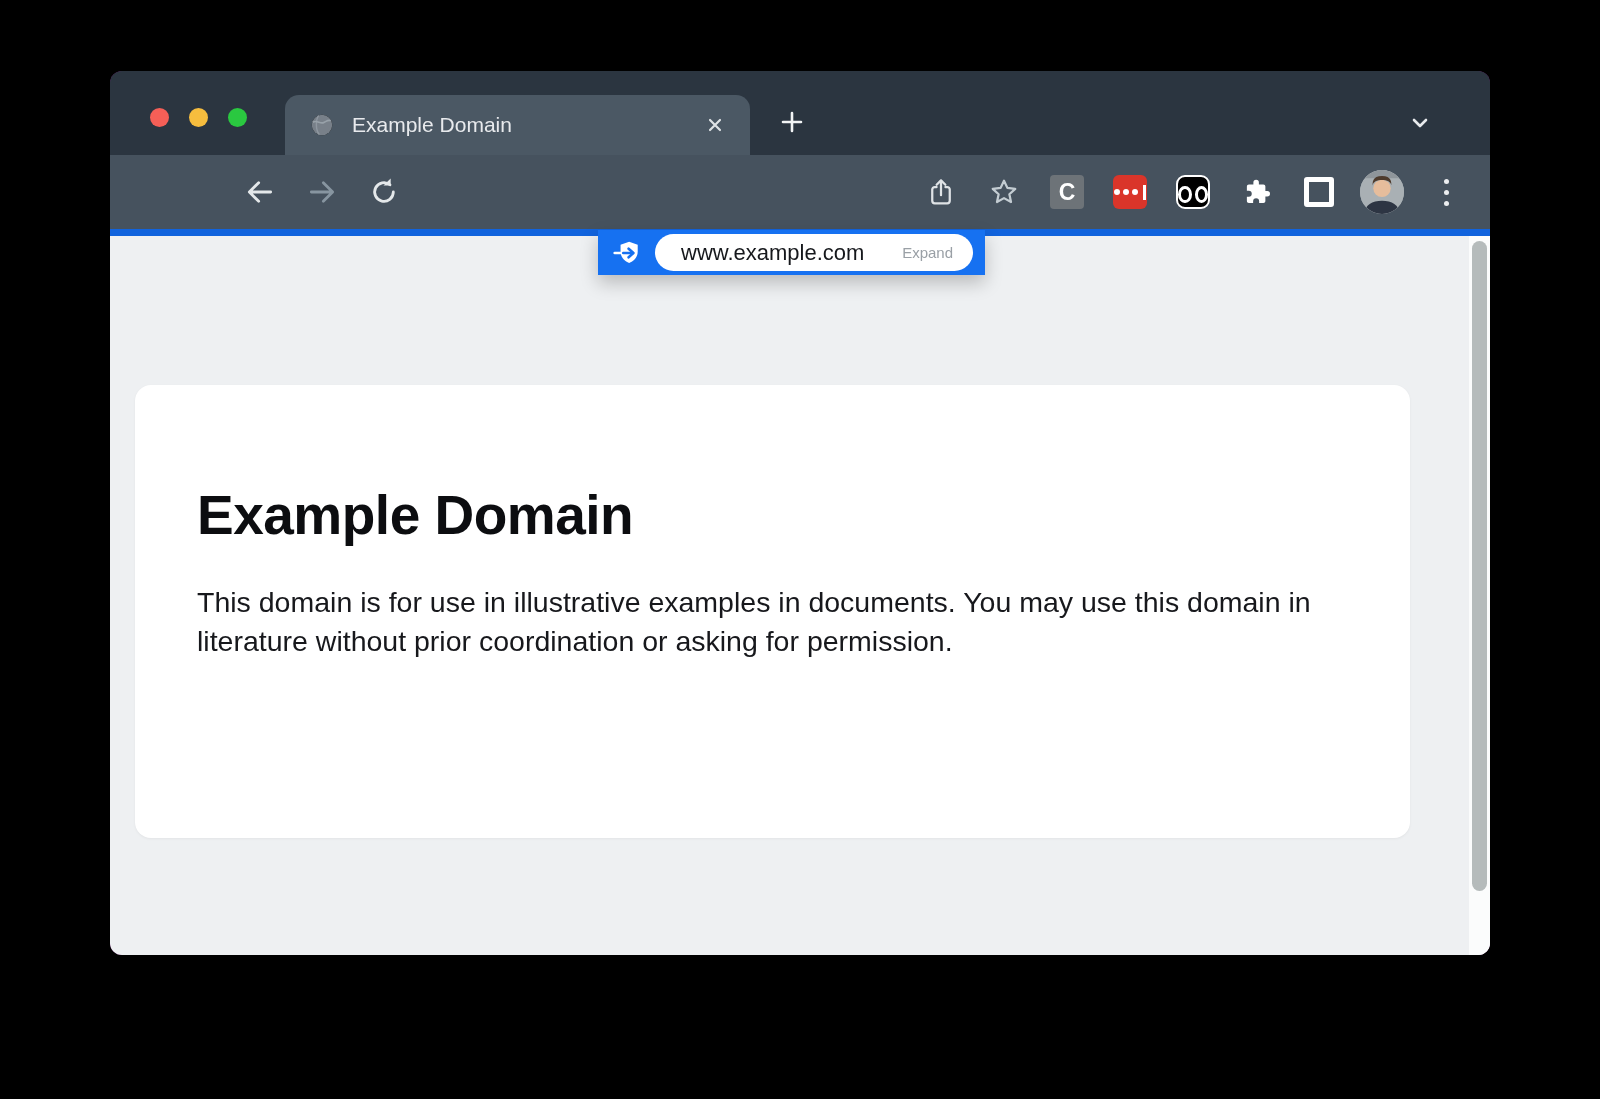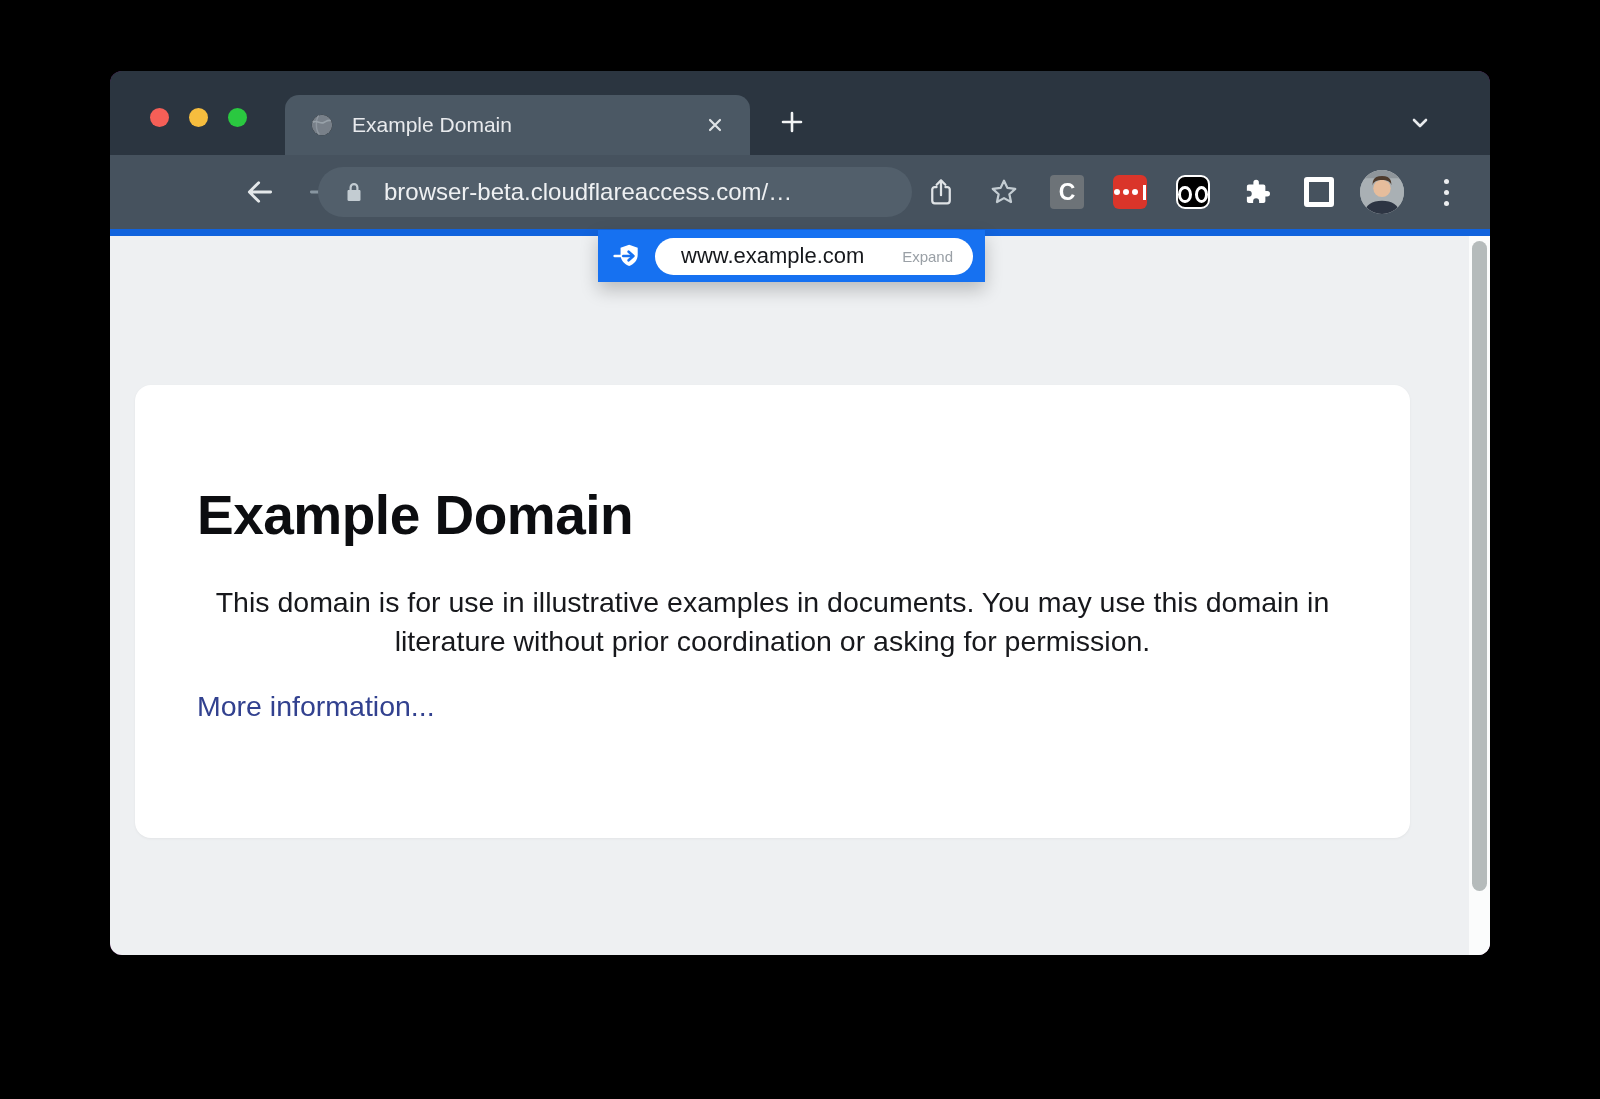--- a/index.html
+++ b/index.html
@@ -59,34 +59,34 @@
   .avatar{position:absolute;left:1250px;top:15px;width:44px;height:44px;border-radius:50%;
           overflow:hidden;background:#aeb4b8;}
   .btn-menu{left:1318px;}
   .vdots{display:flex;flex-direction:column;gap:6px;}
   .vdots span{width:5px;height:5px;border-radius:50%;background:#eceef0;}
 
   
   .blue-line{height:7px;background:#1163dd;}
   .content{position:relative;height:719px;background:#eef0f2;}
 
-  .iso-bar{position:absolute;left:488px;top:-6px;width:387px;height:52px;z-index:5;
+  .iso-bar{position:absolute;left:488px;top:-6px;width:387px;height:45px;z-index:5;
            background:#1671f1;border-radius:0;box-shadow:0 8px 18px rgba(0,0,0,.22);
            display:flex;align-items:center;}
   .iso-shield{width:57px;display:flex;align-items:center;justify-content:center;flex:0 0 auto;}
   .iso-pill{height:37px;width:318px;background:#fff;border-radius:19px;display:flex;
             align-items:center;padding:0 20px 0 26px;box-sizing:border-box;}
   .iso-host{color:#16181c;font-size:22px;white-space:nowrap;}
   .iso-expand{margin-left:auto;color:#9aa0a6;font-size:15px;}
 
   .card{position:absolute;left:25px;top:149px;width:1275px;height:453px;background:#fff;
         border-radius:16px;box-sizing:border-box;padding:98px 62px 0 62px;
         box-shadow:0 1px 3px rgba(0,0,0,.05);}
   .card h1{margin:0;font-size:55px;letter-spacing:-.5px;color:#0c0d10;}
-  .card p{margin:36px 7px 0;font-size:28.5px;line-height:38.5px;color:#17181c;max-width:1170px;text-align:center;}
+  .card p{margin:36px 0 0;font-size:28.5px;line-height:38.5px;color:#17181c;max-width:1170px;}
   .card .more-link{display:inline-block;margin-top:30px;font-size:28.5px;color:#32418f;
                    text-decoration:none;}
 
   .scroll-track{position:absolute;right:0;top:0;width:21px;height:719px;background:#fbfcfc;}
   .scroll-thumb{position:absolute;right:3px;top:5px;width:15px;height:650px;
                 border-radius:8px;background:#b5bbbb;}
 </style>
 </head>
 <body>
 
@@ -138,26 +138,20 @@
         <path d="M4 12h15.5M13 5l7 7-7 7" stroke="#8795a0" stroke-width="2.1" fill="none" stroke-linecap="round" stroke-linejoin="round"></path>
       </svg>
     </div>
     <div class="tool-btn btn-reload">
       <svg width="32" height="32" viewBox="0 0 24 24">
         <path d="M19 12a7 7 0 1 1-2.5-5.4" stroke="#e4e8ea" stroke-width="2.1" fill="none" stroke-linecap="round"></path>
         <path d="M17 1.8v5.4h-5.4z" fill="#e4e8ea"></path>
       </svg>
     </div>
 
-    <div class="addressbar">
-      <svg width="24" height="24" viewBox="0 0 24 24">
-        <path fill="#c3ccd2" d="M7.5 10V7.5a4.5 4.5 0 0 1 9 0V10h.8c.7 0 1.2.5 1.2 1.2v8.6c0 .7-.5 1.2-1.2 1.2H6.7c-.7 0-1.2-.5-1.2-1.2v-8.6c0-.7.5-1.2 1.2-1.2h.8zm2.2 0h4.6V7.5a2.3 2.3 0 0 0-4.6 0V10z"></path>
-      </svg>
-      <span class="url-text">browser-beta.cloudflareaccess.com/…</span>
-    </div>
 
     <div class="tool-btn btn-share">
       <svg width="30" height="30" viewBox="0 0 24 24" fill="none" stroke="#dfe3e6" stroke-width="1.8" stroke-linecap="round" stroke-linejoin="round">
         <path d="M8.5 8H7a2 2 0 0 0-2 2v9a2 2 0 0 0 2 2h10a2 2 0 0 0 2-2v-9a2 2 0 0 0-2-2h-1.5"></path>
         <path d="M12 14.5V3"></path>
           <path d="M8.5 6.2 12 2.7l3.5 3.5"></path>
       </svg>
     </div>
     <div class="tool-btn btn-star">
       <svg width="30" height="30" viewBox="0 0 24 24" fill="none" stroke="#c3ccd2" stroke-width="1.8" stroke-linejoin="round">
@@ -221,20 +215,19 @@
       </span>
       <span class="iso-pill">
         <span class="iso-host">www.example.com</span>
         <span class="iso-expand">Expand</span>
       </span>
     </div>
 
     <div class="card">
       <h1>Example Domain</h1>
       <p>This domain is for use in illustrative examples in documents. You may use this domain in literature without prior coordination or asking for permission.</p>
-      <a class="more-link" href="#">More information...</a>
     </div>
 
     <div class="scroll-track"></div>
     <div class="scroll-thumb"></div>
   </div>
 
 </div>
 
 </body></html>

